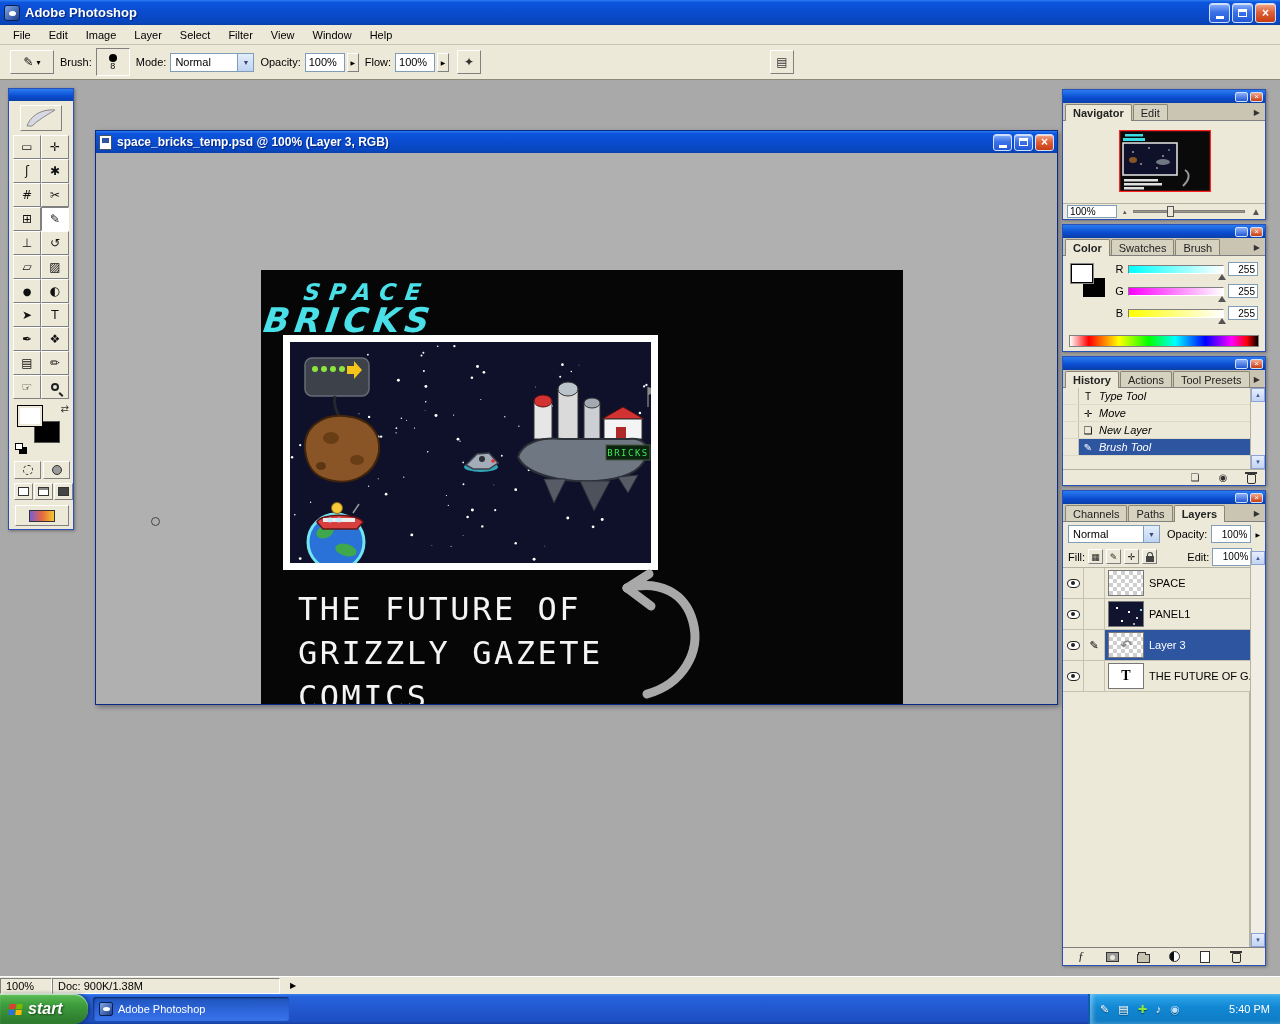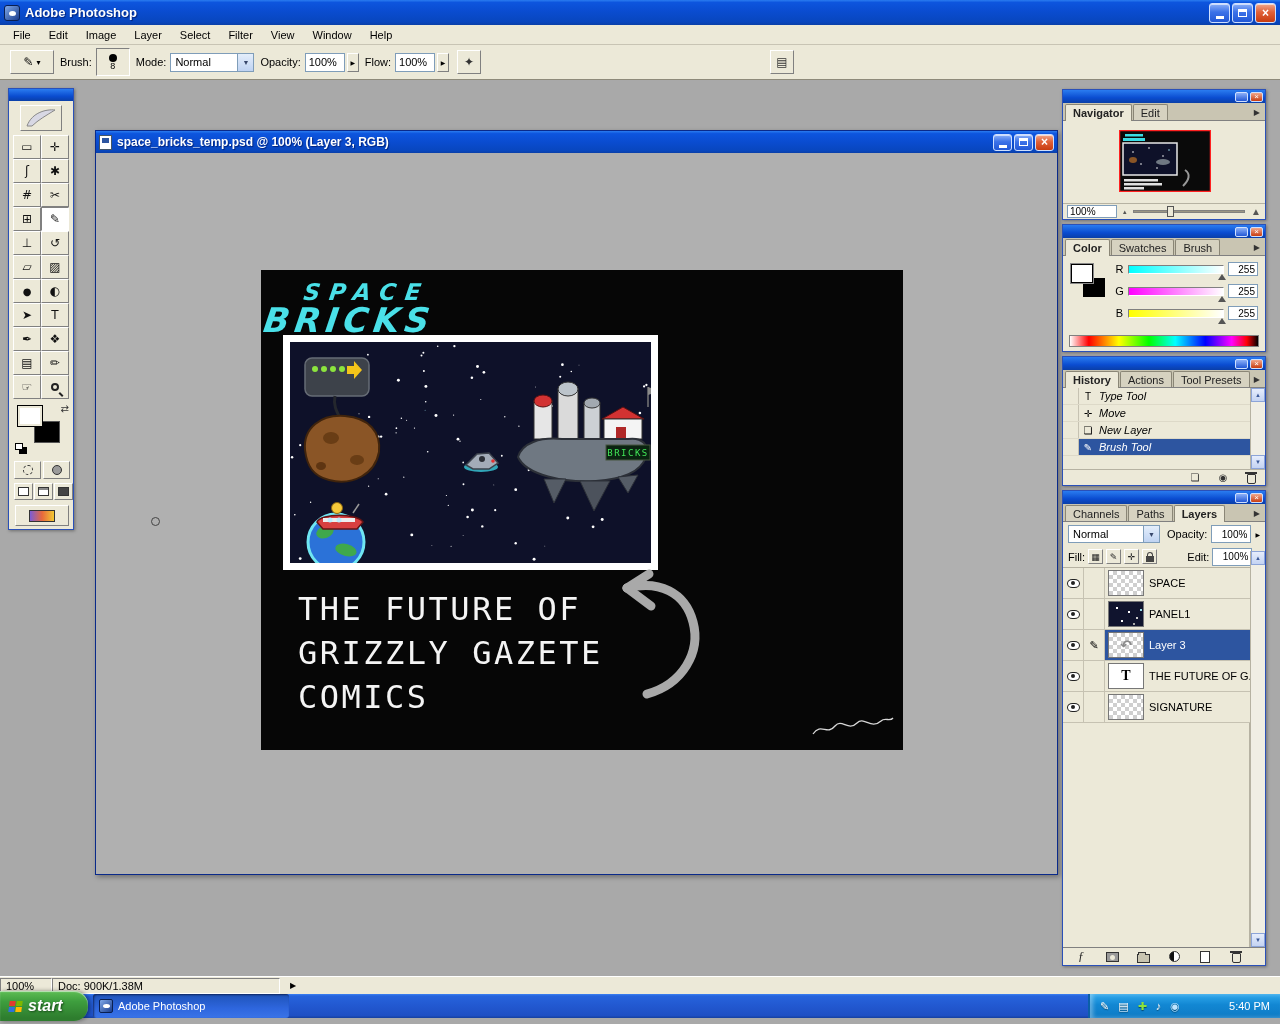--- a/index.html
+++ b/index.html
@@ -78,21 +78,21 @@
   .scr-btn { width:19px; height:17px; border:1px solid; border-color:#fff #808080 #808080 #fff; background:#ECE9D8;
     display:flex; align-items:center; justify-content:center; }
   .scr1 { width:11px; height:9px; border:1px solid #333; background:#fff; }
   .scr2 { width:11px; height:9px; border:1px solid #333; background:linear-gradient(180deg,#888 30%,#fff 30%); }
   .scr3 { width:11px; height:9px; border:1px solid #333; background:#444; }
   .tb-ir { position:absolute; left:6px; top:416px; width:54px; height:21px; border:1px solid; border-color:#fff #808080 #808080 #fff;
     background:#ECE9D8; display:flex; align-items:center; justify-content:center; }
   .ir-ico { width:26px; height:12px; background:linear-gradient(90deg,#7b5cd6,#e8683c,#f2c832); border:1px solid #333; }
 
   
-  .docwin { position:absolute; left:95px; top:130px; width:963px; height:745px; border:1px solid #0A2A8A;
+  .docwin { position:absolute; left:95px; top:130px; width:963px; height:575px; border:1px solid #0A2A8A;
     background:#7dd3fc; box-shadow:2px 2px 5px rgba(0,0,0,.35); }
   .doc-titlebar { height:22px; background:linear-gradient(180deg,#2A7CF0 0%,#0D55DE 12%,#0A4CD0 50%,#0846BE 90%,#0A3FA8 100%);
     display:flex; align-items:center; padding:0 3px; color:#fff; }
   .doc-ico { width:13px; height:15px; background:#fff; border:1px solid #456; margin-right:5px; position:relative; flex:none;}
   .doc-ico::after { content:""; position:absolute; left:2px; top:2px; width:7px; height:5px; background:#2D55A0; }
   .doc-title-text { font-weight:bold; font-size:12px; text-shadow:1px 1px 1px #00227A; white-space:nowrap; }
   .doc-btns { margin-left:auto; display:flex; gap:2px; }
   .doc-btns .cap-btn { width:19px; height:17px; }
   .doc-content { position:absolute; left:0; top:22px; right:0; bottom:0; background:#B0B0B0; overflow:hidden; }
   .artwork { position:absolute; left:165px; top:117px; width:642px; height:480px; background:#060606; }
@@ -193,21 +193,21 @@
   .mini-trash { width:9px; height:10px; border:1px solid #333; border-radius:1px 1px 2px 2px; position:relative; margin-top:3px;}
   .mini-trash::before { content:""; position:absolute; left:-2.5px; top:-3px; width:12px; height:2px; background:#333; }
 
   
   .statusbar { position:absolute; left:0; top:976px; width:1280px; height:18px; background:#ECE9D8;
     border-top:1px solid #fff; display:flex; align-items:center; }
   .sb-box { height:16px; border:1px solid; border-color:#808080 #fff #fff #808080; display:flex; align-items:center; padding:0 5px; }
   .hint-marker { margin:0 6px 0 10px; font-size:8px; }
 
   
-  .taskbar { position:absolute; left:0; top:994px; width:1280px; height:24px;
+  .taskbar { position:absolute; left:0; top:994px; width:1280px; height:30px;
     background:linear-gradient(180deg,#3C81F3 0%,#2663DC 8%,#2258D0 50%,#1E4FC4 90%,#16409E 100%); display:flex; align-items:center; }
   .start-btn { width:88px; height:30px; border-radius:0 14px 14px 0;
     background:linear-gradient(180deg,#5EBE54 0%,#3E9E3E 35%,#2E7D2E 90%);
     box-shadow:inset 0 1px 1px rgba(255,255,255,.6), 2px 0 4px rgba(0,0,0,.4);
     display:flex; align-items:center; gap:6px; padding-left:9px; color:#fff;
     font-style:italic; font-weight:bold; font-size:16px; text-shadow:1px 1px 2px #1a4a1a; flex:none;}
   .xp-flag { display:grid; grid-template-columns:6px 6px; grid-template-rows:5px 5px; gap:1px; transform:skewX(-8deg); }
   .xp-flag i:nth-child(1){background:#E23A2E;} .xp-flag i:nth-child(2){background:#7DB700;}
   .xp-flag i:nth-child(3){background:#2E71DD;} .xp-flag i:nth-child(4){background:#FFBA00;}
   .task-btn { margin-left:5px; width:196px; height:24px; border-radius:3px;
@@ -748,30 +748,20 @@
     <div class="layer-row">
       <span class="well">
           <span class="eye"></span>
         </span>
       <span class="well"></span>
       <span class="lay-main">
         <span class="thumb thumb-type">T</span>
         <span class="layer-name">THE FUTURE OF G...</span>
       </span>
     </div>
-    <div class="layer-row">
-      <span class="well">
-          <span class="eye"></span>
-        </span>
-      <span class="well"></span>
-      <span class="lay-main">
-        <span class="thumb checker"></span>
-        <span class="layer-name">SIGNATURE</span>
-      </span>
-    </div>
   </div>
   <div class="lay-empty"></div>
   <div class="lay-scroll">
     <span class="sb-btn">▲</span>
     <span class="sb-btn">▼</span>
   </div>
   <div class="lay-bottom">
     <span class="mini-btn fx">ƒ</span>
     <span class="mini-btn">
         <span class="mini-mask"></span>

